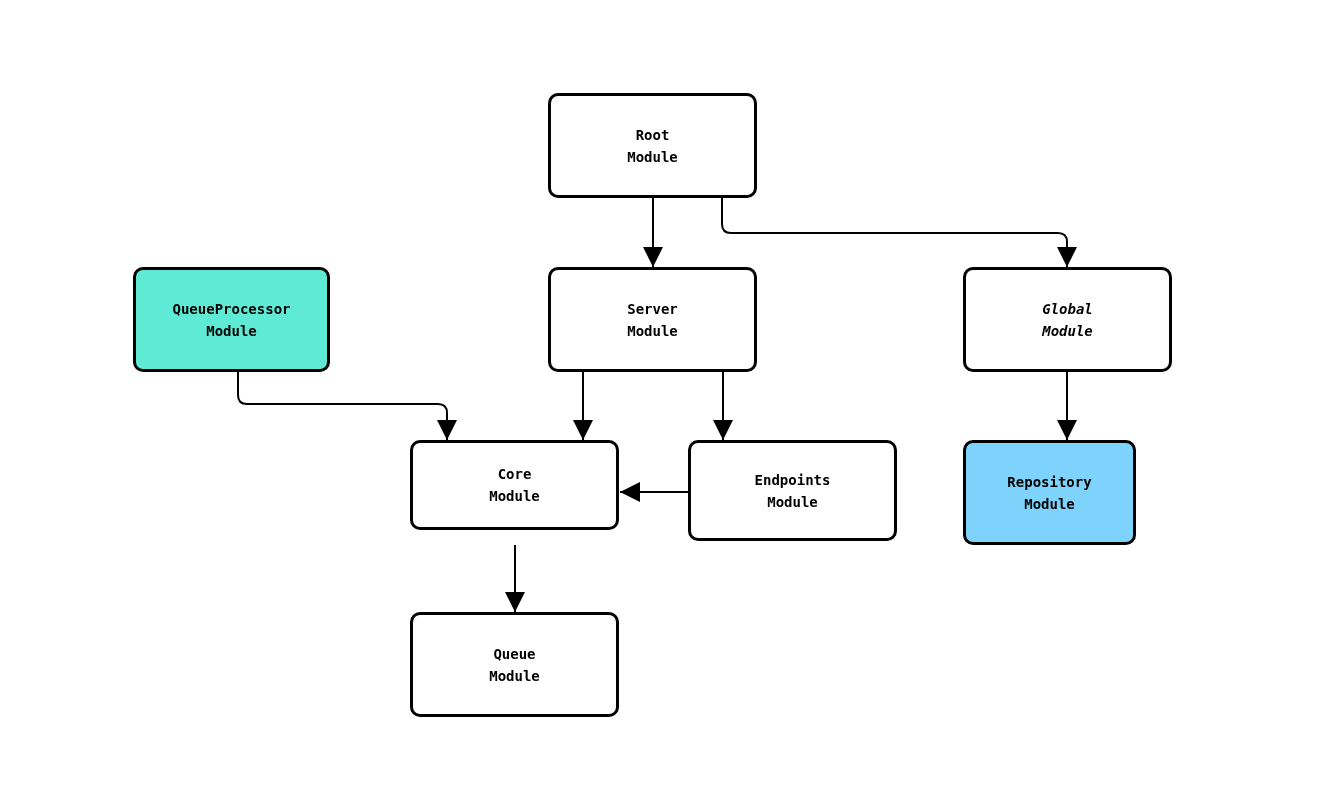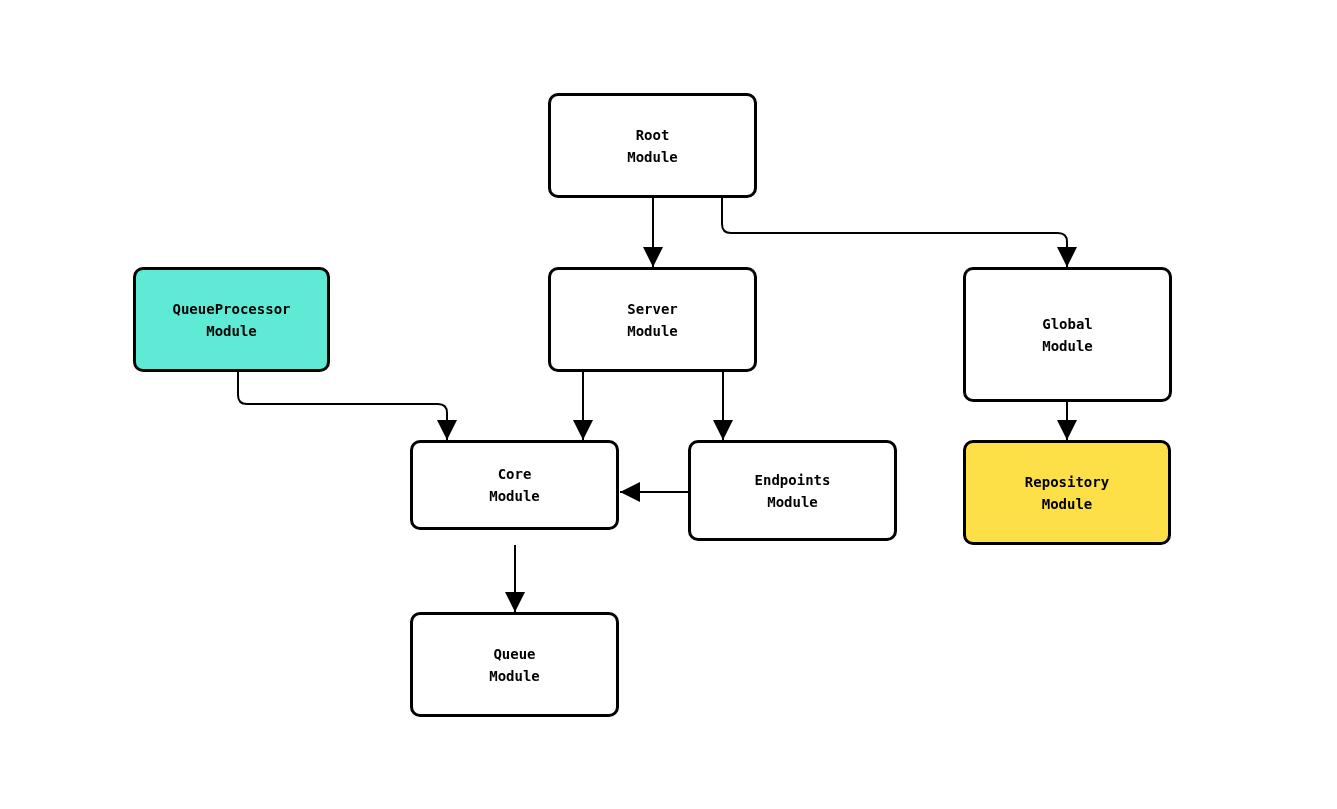--- a/index.html
+++ b/index.html
@@ -74,33 +74,33 @@
 Module</span>
       </div>
       <div class="node" style="left: 133px; top: 267px; width: 197px; height: 105px; background: #5eead4; border-color: rgb(0, 0, 0);">
         <span class="node-label" style="color: rgb(0, 0, 0);">QueueProcessor
 Module</span>
       </div>
       <div class="node" style="left: 548px; top: 267px; width: 209px; height: 105px; background: rgb(255, 255, 255); border-color: rgb(0, 0, 0); align-items: center;">
         <span class="node-label" style="color: rgb(0, 0, 0);">Server
 Module</span>
       </div>
-      <div class="node" style="left: 963px; top: 267px; width: 209px; height: 135px; background: rgb(255, 255, 255); border-color: rgb(0, 0, 0);">
+      <div class="node" style="left: 963px; top: 267px; width: 209px; height: 105px; background: rgb(255, 255, 255); border-color: rgb(0, 0, 0); font-style: italic;">
         <span class="node-label" style="color: rgb(0, 0, 0);">Global
 Module</span>
       </div>
       <div class="node" style="left: 410px; top: 440px; width: 209px; height: 90px; background: rgb(255, 255, 255); border-color: rgb(0, 0, 0);">
         <span class="node-label" style="color: rgb(0, 0, 0);">Core
 Module</span>
       </div>
       <div class="node" style="left: 688px; top: 440px; width: 209px; height: 101px; background: rgb(255, 255, 255); border-color: rgb(0, 0, 0);">
         <span class="node-label" style="color: rgb(0, 0, 0);">Endpoints
 Module</span>
       </div>
-      <div class="node" style="left: 963px; top: 440px; width: 208px; height: 105px; background: #fde047; border-color: rgb(0, 0, 0);">
+      <div class="node" style="left: 963px; top: 440px; width: 173px; height: 105px; background: #7dd3fc; border-color: rgb(0, 0, 0);">
         <span class="node-label" style="color: rgb(0, 0, 0);">Repository
 Module</span>
       </div>
       <div class="node" style="left: 410px; top: 612px; width: 209px; height: 105px; background: rgb(255, 255, 255); border-color: rgb(0, 0, 0);">
         <span class="node-label" style="color: rgb(0, 0, 0);">Queue
 Module</span>
       </div>
     </div>
 </div>
 

